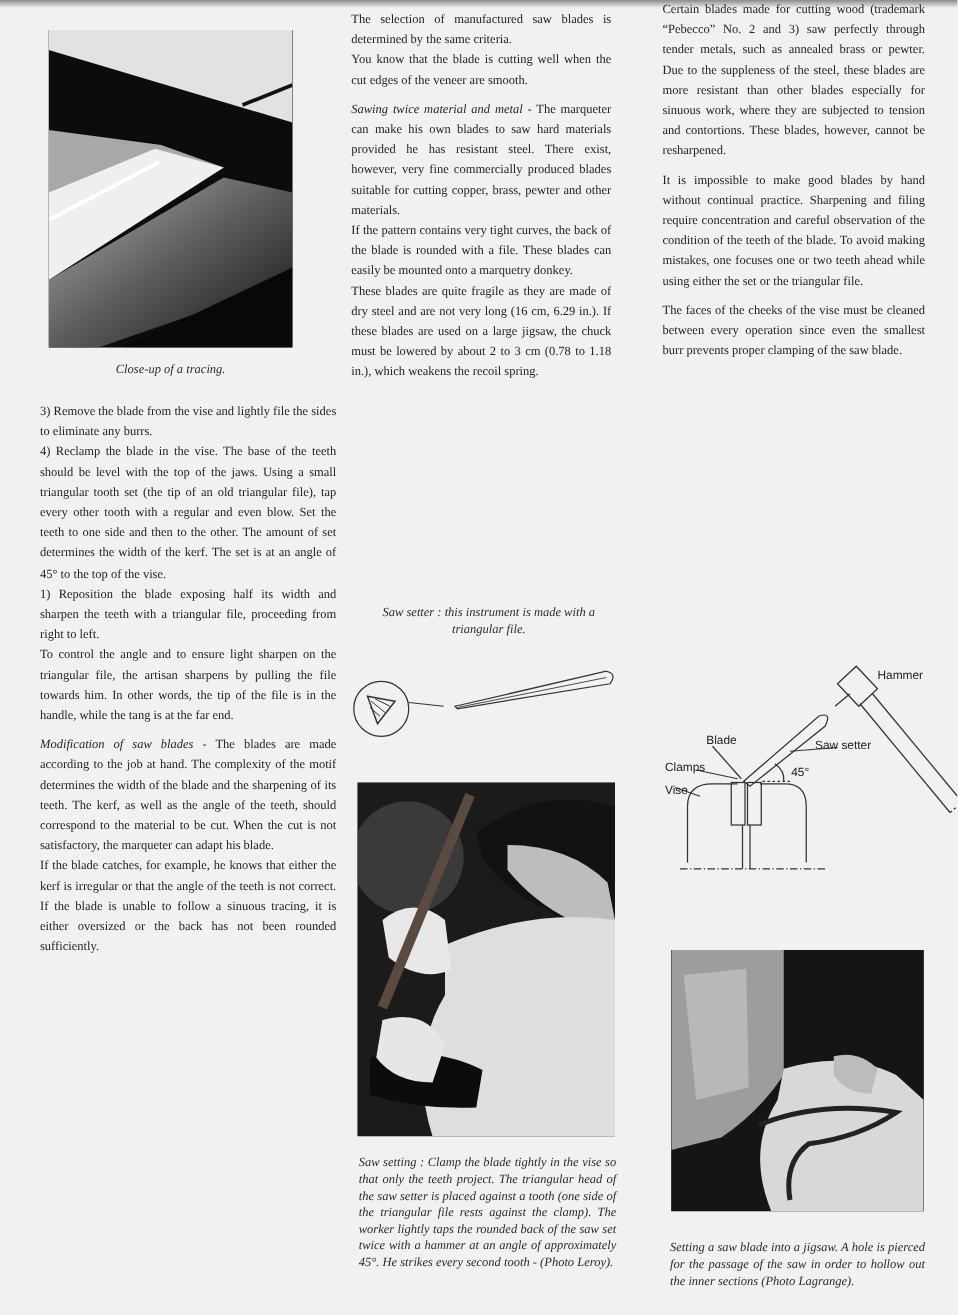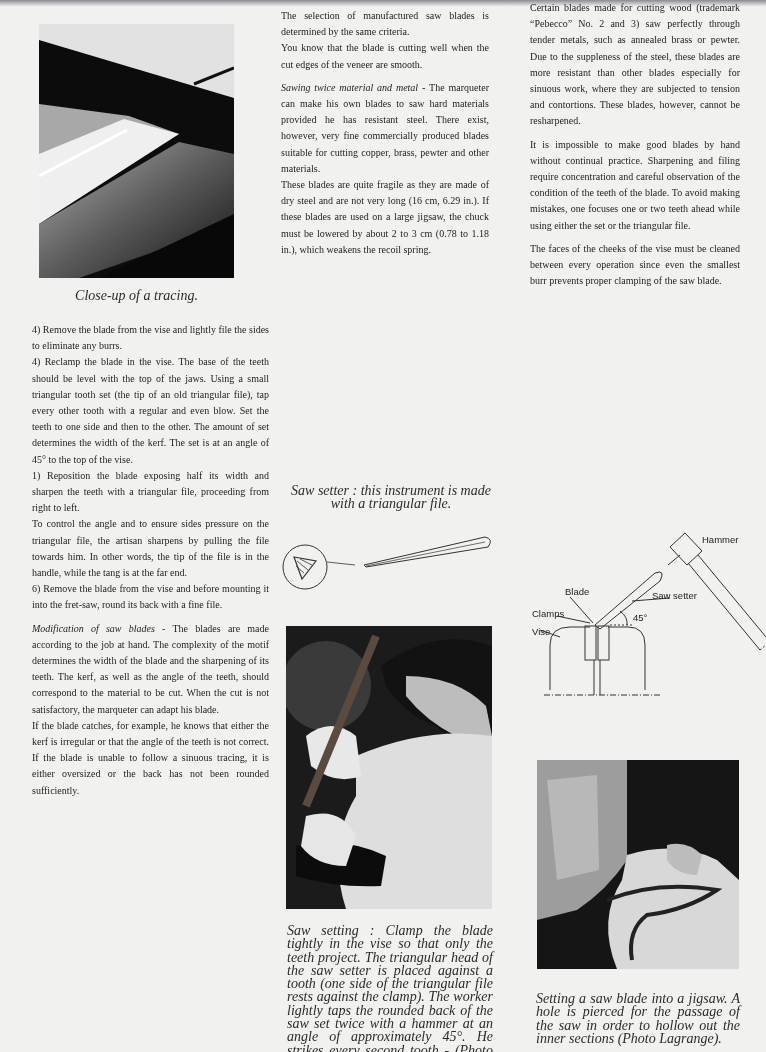--- a/index.html
+++ b/index.html
@@ -10,21 +10,21 @@
     color: #232323;
   }
   .topshade {
     position: absolute; left: 0; top: 0; width: 766px; height: 6px;
     background: linear-gradient(#8a8c8f, #e8e8e6);
   }
   .col { position: absolute; font-size: 10px; line-height: 16.2px; text-align: justify; }
   .col p { margin: 0; }
   .col p.gap { margin-top: 7px; }
   .col em { font-style: italic; }
-  .caption { position: absolute; font-style: italic; font-size: 14px; line-height: 13.3px; text-align: justify; color: #2a2a2a; }
+  .caption { position: absolute; font-style: italic; font-size: 10px; line-height: 13.3px; text-align: justify; color: #2a2a2a; }
   .center { text-align: center; }
   .photo { position: absolute; overflow: hidden; background: #222; }
   .label { font-family: "Liberation Sans", "DejaVu Sans", sans-serif; font-size: 9.5px; fill: #222; }
 </style>
 </head>
 <body>
 
 <div class="topshade"></div>
 
 <div class="photo" style="left:39px; top:24px; width:195px; height:254px; background:#111;">
@@ -42,33 +42,33 @@
     <polygon points="0,80 0,190 140,110 90,92" fill="#a8a8a8"></polygon>
     <polygon points="0,130 85,95 140,110 0,200" fill="#efefef"></polygon>
     <line x1="0" y1="152" x2="88" y2="106" stroke="#fff" stroke-width="3"></line>
     <polygon points="0,200 140,118 195,130 195,200 40,254 0,254" fill="url(#wood)" opacity="0.85"></polygon>
     <polygon points="60,254 195,190 195,254" fill="#080808"></polygon>
   </svg>
 </div>
 <div class="caption center" style="left:39px; top:289px; width:195px;">Close-up of a tracing.</div>
 
 <div class="col" style="left:32px; top:322px; width:237px;">
-  <p>4) Remove the blade from the vise and lightly file the sides to eliminate any burrs.</p>
+  <p>3) Remove the blade from the vise and lightly file the sides to eliminate any burrs.</p>
   <p>4) Reclamp the blade in the vise. The base of the teeth should be level with the top of the jaws. Using a small triangular tooth set (the tip of an old triangular file), tap every other tooth with a regular and even blow. Set the teeth to one side and then to the other. The amount of set determines the width of the kerf. The set is at an angle of 45° to the top of the vise.</p>
   <p>1) Reposition the blade exposing half its width and sharpen the teeth with a triangular file, proceeding from right to left.</p>
-  <p>To control the angle and to ensure sides pressure on the triangular file, the artisan sharpens by pulling the file towards him. In other words, the tip of the file is in the handle, while the tang is at the far end.</p>
-  <p>6) Remove the blade from the vise and before mounting it into the fret-saw, round its back with a fine file.</p>
+  <p>To control the angle and to ensure light sharpen on the triangular file, the artisan sharpens by pulling the file towards him. In other words, the tip of the file is in the handle, while the tang is at the far end.</p>
   <p class="gap" style=""><em>Modification of saw blades</em><span> - The blades are made according to the job at hand. The complexity of the motif determines the width of the blade and the sharpening of its teeth. The kerf, as well as the angle of the teeth, should correspond to the material to be cut. When the cut is not satisfactory, the marqueter can adapt his blade.</span></p>
   <p>If the blade catches, for example, he knows that either the kerf is irregular or that the angle of the teeth is not correct. If the blade is unable to follow a sinuous tracing, it is either oversized or the back has not been rounded sufficiently.</p>
 </div>
 
 <div class="col" style="left:281px; top:8px; width:208px;">
   <p>The selection of manufactured saw blades is determined by the same criteria.</p>
   <p>You know that the blade is cutting well when the cut edges of the veneer are smooth.</p>
   <p class="gap"><em>Sawing twice material and metal</em><span> - The marqueter can make his own blades to saw hard materials provided he has resistant steel. There exist, however, very fine commercially produced blades suitable for cutting copper, brass, pewter and other materials.</span></p>
+  <p>If the pattern contains very tight curves, the back of the blade is rounded with a file. These blades can easily be mounted onto a marquetry donkey.</p>
   <p>These blades are quite fragile as they are made of dry steel and are not very long (16 cm, 6.29 in.). If these blades are used on a large jigsaw, the chuck must be lowered by about 2 to 3 cm (0.78 to 1.18 in.), which weakens the recoil spring.</p>
 </div>
 
 <div class="caption" style="left:285px; top:484px; width:212px; text-align:center;">Saw setter : this instrument is made with a triangular file.</div>
 <svg style="position:absolute; left:280px; top:525px;" width="220" height="70" viewBox="0 0 220 70">
   <circle cx="25" cy="42" r="22" fill="none" stroke="#333" stroke-width="1"></circle>
   <polygon points="14,32 36,36 22,54" fill="none" stroke="#333" stroke-width="1.2"></polygon>
   <line x1="17" y1="36" x2="28" y2="45" stroke="#333" stroke-width="0.8"></line>
   <line x1="16" y1="41" x2="24" y2="48" stroke="#333" stroke-width="0.8"></line>
   <line x1="20" y1="34" x2="32" y2="40" stroke="#333" stroke-width="0.8"></line>

